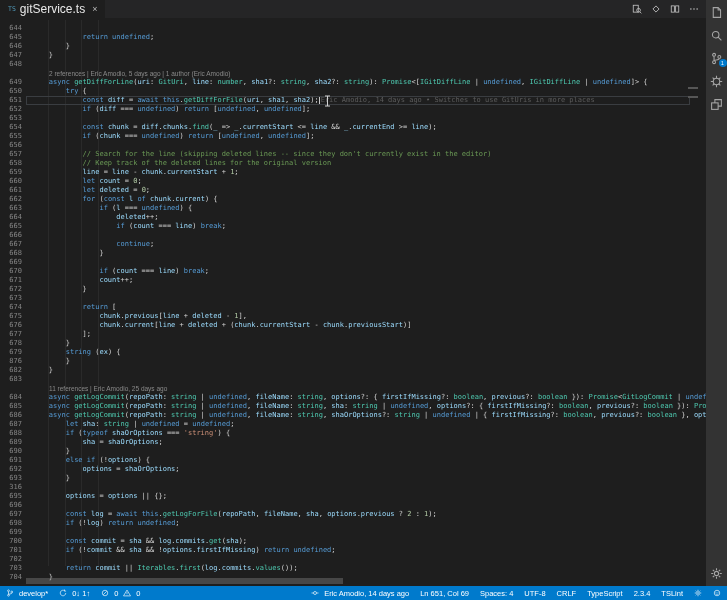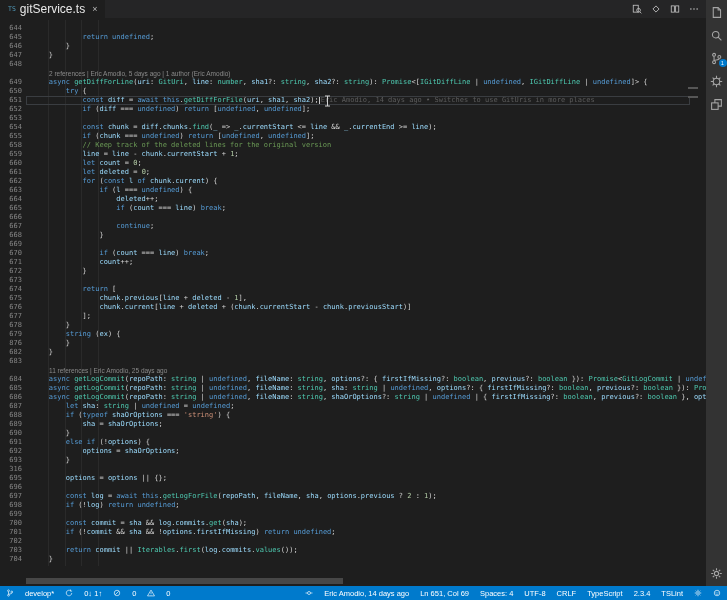--- a/index.html
+++ b/index.html
@@ -35,21 +35,21 @@
     display:flex;flex-direction:column;align-items:center;padding-top:5px;gap:9px;box-sizing:border-box}
   .ab-item{position:relative;width:14px;height:14px;display:flex;align-items:center;justify-content:center;
     color:#a6a6a6;cursor:pointer}
   .ab-item .badge{position:absolute;right:-3px;bottom:-2px;background:#007acc;color:#fff;font-size:5px;
     width:8px;height:8px;border-radius:50%;display:flex;align-items:center;justify-content:center}
   .ab-bottom{position:absolute;bottom:6px}
   
   #statusbar{position:absolute;left:0;right:0;bottom:0;height:14px;background:#007acc;color:#ffffff;
     display:flex;align-items:center;justify-content:space-between;font-size:7.5px;padding:0 6px;z-index:6}
   .sb-group{display:flex;align-items:center;gap:11px}
-  .sb-item{display:flex;align-items:center;gap:11px;white-space:nowrap;cursor:pointer}
+  .sb-item{display:flex;align-items:center;gap:5px;white-space:nowrap;cursor:pointer}
   .icon svg{display:block}
   
   #mouse-cursor{position:absolute;left:324px;top:93px;z-index:9;opacity:.95}
 </style>
 </head>
 <body>
 
 <div id="tabbar">
   <div id="tabs">
       <div class="tab">
@@ -107,20 +107,22 @@
       <div class="row"><span class="ln">647</span><span class="code"><span class="tk-p">    }</span></span></div>
       <div class="row"><span class="ln">648</span><span class="code"></span></div>
       <div class="row"><span class="codelens">2 references | Eric Amodio, 5 days ago | 1 author (Eric Amodio)</span></div>
       <div class="row"><span class="ln">649</span><span class="code"><span class="tk-p">    </span><span class="tk-k">async</span><span class="tk-p"> </span><span class="tk-t">getDiffForLine</span><span class="tk-p">(</span><span class="tk-v">uri</span><span class="tk-p">: </span><span class="tk-t">GitUri</span><span class="tk-p">, </span><span class="tk-v">line</span><span class="tk-p">: </span><span class="tk-t">number</span><span class="tk-p">, </span><span class="tk-v">sha1</span><span class="tk-p">?: </span><span class="tk-t">string</span><span class="tk-p">, </span><span class="tk-v">sha2</span><span class="tk-p">?: </span><span class="tk-t">string</span><span class="tk-p">): </span><span class="tk-t">Promise</span><span class="tk-p">&lt;[</span><span class="tk-t">IGitDiffLine</span><span class="tk-p"> | </span><span class="tk-k">undefined</span><span class="tk-p">, </span><span class="tk-t">IGitDiffLine</span><span class="tk-p"> | </span><span class="tk-k">undefined</span><span class="tk-p">]&gt; {</span></span></div>
       <div class="row"><span class="ln">650</span><span class="code"><span class="tk-p">        </span><span class="tk-k">try</span><span class="tk-p"> {</span></span></div>
       <div class="row current"><span class="ln">651</span><span class="code"><span class="tk-p">            </span><span class="tk-k">const</span><span class="tk-p"> </span><span class="tk-v">diff</span><span class="tk-p"> = </span><span class="tk-k">await</span><span class="tk-p"> </span><span class="tk-k">this</span><span class="tk-p">.</span><span class="tk-t">getDiffForFile</span><span class="tk-p">(</span><span class="tk-v">uri</span><span class="tk-p">, </span><span class="tk-v">sha1</span><span class="tk-p">, </span><span class="tk-v">sha2</span><span class="tk-p">);</span><span class="caret"></span><span class="blame">Eric Amodio, 14 days ago • Switches to use GitUris in more places</span></span></div>
       <div class="row"><span class="ln">652</span><span class="code"><span class="tk-p">            </span><span class="tk-k">if</span><span class="tk-p"> (</span><span class="tk-v">diff</span><span class="tk-p"> === </span><span class="tk-k">undefined</span><span class="tk-p">) </span><span class="tk-k">return</span><span class="tk-p"> [</span><span class="tk-k">undefined</span><span class="tk-p">, </span><span class="tk-k">undefined</span><span class="tk-p">];</span></span></div>
       <div class="row"><span class="ln">653</span><span class="code"></span></div>
       <div class="row"><span class="ln">654</span><span class="code"><span class="tk-p">            </span><span class="tk-k">const</span><span class="tk-p"> </span><span class="tk-v">chunk</span><span class="tk-p"> = </span><span class="tk-v">diff</span><span class="tk-p">.</span><span class="tk-v">chunks</span><span class="tk-p">.</span><span class="tk-t">find</span><span class="tk-p">(</span><span class="tk-v">_</span><span class="tk-p"> =&gt; </span><span class="tk-v">_</span><span class="tk-p">.</span><span class="tk-v">currentStart</span><span class="tk-p"> &lt;= </span><span class="tk-v">line</span><span class="tk-p"> &amp;&amp; </span><span class="tk-v">_</span><span class="tk-p">.</span><span class="tk-v">currentEnd</span><span class="tk-p"> &gt;= </span><span class="tk-v">line</span><span class="tk-p">);</span></span></div>
       <div class="row"><span class="ln">655</span><span class="code"><span class="tk-p">            </span><span class="tk-k">if</span><span class="tk-p"> (</span><span class="tk-v">chunk</span><span class="tk-p"> === </span><span class="tk-k">undefined</span><span class="tk-p">) </span><span class="tk-k">return</span><span class="tk-p"> [</span><span class="tk-k">undefined</span><span class="tk-p">, </span><span class="tk-k">undefined</span><span class="tk-p">];</span></span></div>
+      <div class="row"><span class="ln">656</span><span class="code"></span></div>
+      <div class="row"><span class="ln">657</span><span class="code"><span class="tk-p">            </span><span class="tk-c">// Search for the line (skipping deleted lines -- since they don't currently exist in the editor)</span></span></div>
       <div class="row"><span class="ln">658</span><span class="code"><span class="tk-p">            </span><span class="tk-c">// Keep track of the deleted lines for the original version</span></span></div>
       <div class="row"><span class="ln">659</span><span class="code"><span class="tk-p">            </span><span class="tk-v">line</span><span class="tk-p"> = </span><span class="tk-v">line</span><span class="tk-p"> - </span><span class="tk-v">chunk</span><span class="tk-p">.</span><span class="tk-v">currentStart</span><span class="tk-p"> + </span><span class="tk-n">1</span><span class="tk-p">;</span></span></div>
       <div class="row"><span class="ln">660</span><span class="code"><span class="tk-p">            </span><span class="tk-k">let</span><span class="tk-p"> </span><span class="tk-v">count</span><span class="tk-p"> = </span><span class="tk-n">0</span><span class="tk-p">;</span></span></div>
       <div class="row"><span class="ln">661</span><span class="code"><span class="tk-p">            </span><span class="tk-k">let</span><span class="tk-p"> </span><span class="tk-v">deleted</span><span class="tk-p"> = </span><span class="tk-n">0</span><span class="tk-p">;</span></span></div>
       <div class="row"><span class="ln">662</span><span class="code"><span class="tk-p">            </span><span class="tk-k">for</span><span class="tk-p"> (</span><span class="tk-k">const</span><span class="tk-p"> </span><span class="tk-v">l</span><span class="tk-p"> </span><span class="tk-k">of</span><span class="tk-p"> </span><span class="tk-v">chunk</span><span class="tk-p">.</span><span class="tk-v">current</span><span class="tk-p">) {</span></span></div>
       <div class="row"><span class="ln">663</span><span class="code"><span class="tk-p">                </span><span class="tk-k">if</span><span class="tk-p"> (</span><span class="tk-v">l</span><span class="tk-p"> === </span><span class="tk-k">undefined</span><span class="tk-p">) {</span></span></div>
       <div class="row"><span class="ln">664</span><span class="code"><span class="tk-p">                    </span><span class="tk-v">deleted</span><span class="tk-p">++;</span></span></div>
       <div class="row"><span class="ln">665</span><span class="code"><span class="tk-p">                    </span><span class="tk-k">if</span><span class="tk-p"> (</span><span class="tk-v">count</span><span class="tk-p"> === </span><span class="tk-v">line</span><span class="tk-p">) </span><span class="tk-k">break</span><span class="tk-p">;</span></span></div>
       <div class="row"><span class="ln">666</span><span class="code"></span></div>
       <div class="row"><span class="ln">667</span><span class="code"><span class="tk-p">                    </span><span class="tk-k">continue</span><span class="tk-p">;</span></span></div>

